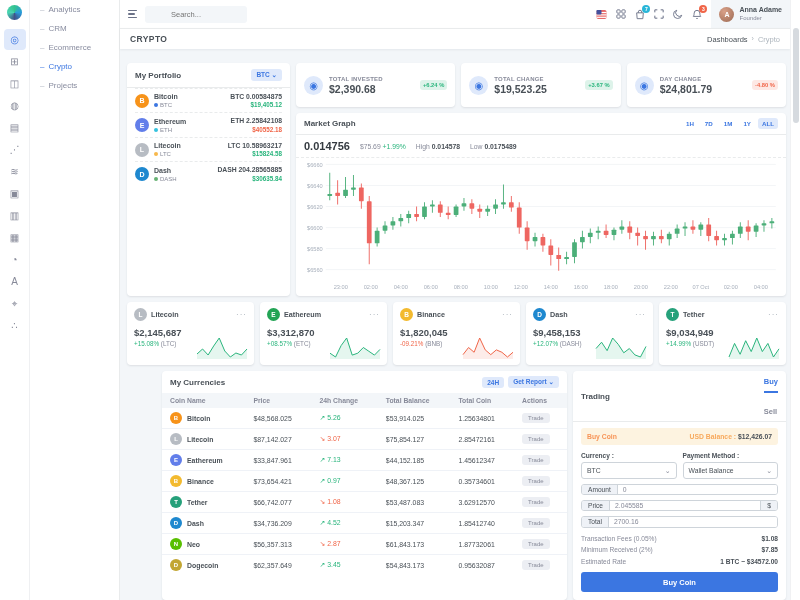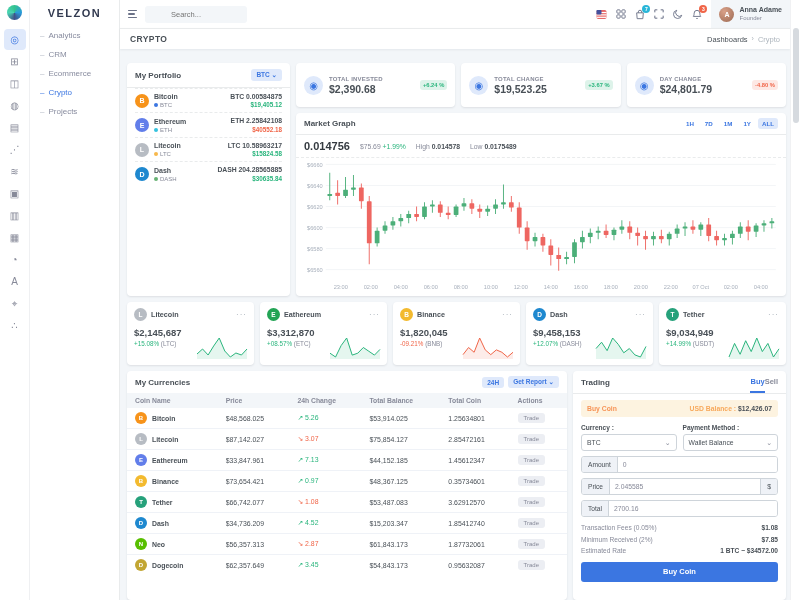--- a/index.html
+++ b/index.html
@@ -100,35 +100,35 @@
   .coin-ico { width:13px; height:13px; border-radius:50%; color:#fff; font-size:6.5px; font-weight:bold; display:flex; align-items:center; justify-content:center; flex-shrink:0; }
   .coin-name { font-size:7.2px; font-weight:600; color:#495057; white-space:nowrap; }
   .coin-menu { margin-left:auto; color:#adb5bd; font-size:8px; letter-spacing:1px; cursor:pointer; line-height:4px; }
   .coin-value { font-size:9.5px; font-weight:bold; color:#495057; margin-top:6px; }
   .coin-foot { font-size:6.3px; margin-top:2px; }
   .coin-pair { color:#878a99; }
   .spark { position:absolute; right:6px; bottom:5px; }
 
   
   .bottom-row { display:flex; gap:6px; flex:1; min-height:0; }
-  .currencies { flex:1; display:flex; flex-direction:column; min-width:0; overflow:hidden; }
+  .currencies { flex:1; display:flex; flex-direction:column; min-width:0; overflow:hidden;margin-left:35px; }
   .cur-head { padding:5px 8px; display:flex; align-items:center; justify-content:space-between; }
   .cur-actions { display:flex; gap:4px; align-items:center; }
   table { width:100%; border-collapse:collapse; }
   thead th { background:#f3f6f9; color:#878a99; font-weight:600; text-align:left; padding:4px 8px; font-size:6.8px; }
   tbody td { padding:4px 8px; border-top:1px solid #eff2f7; color:#495057; font-size:6.9px; }
   tbody tr:first-child td { border-top:0; }
   .cell-coin { display:flex; align-items:center; gap:5px; font-weight:600; }
   .t-ico { width:12px; height:12px; border-radius:50%; color:#fff; font-size:6px; font-weight:bold; display:flex; align-items:center; justify-content:center; flex-shrink:0; }
   .trade-btn { background:#eceef3; color:#878a99; font-size:6px; padding:2px 6px; border-radius:3px; cursor:pointer; display:inline-block; }
 
   .trading { width:213px; display:flex; flex-direction:column; flex-shrink:0; overflow:hidden; }
   .tr-head { display:flex; align-items:center; justify-content:space-between; padding:6px 8px 0; border-bottom:1px solid #e9ebec; }
   .tr-title { font-size:8px; font-weight:bold; color:#495057; padding-bottom:6px; }
-  .tr-tabs { display:flex; gap:0; }
+  .tr-tabs { display:flex; gap:14px;flex-direction:column; }
   .tr-tab { font-size:7.5px; color:#878a99; padding-bottom:5px; cursor:pointer; font-weight:600; }
   .tr-tab.active { color:#3b76e1; border-bottom:2px solid #3b76e1; }
   .banner { margin:6px 8px 2px; background:#fdf3e0; border-radius:3px; padding:5px 6px; display:flex; justify-content:space-between; align-items:center; font-size:6.8px; }
   .banner-label { color:#f79457; font-weight:bold; }
   .banner-bal { color:#f7a95c; font-weight:600; }
   .banner-bal b { color:#495057; }
   .field-row { display:flex; gap:6px; padding:0 8px; margin-top:5px; }
   .field { flex:1; min-width:0; }
   .field-label { font-size:6.6px; color:#495057; font-weight:600; margin-bottom:3px; }
   .select { border:1px solid #ced4da; border-radius:3px; height:17px; display:flex; align-items:center; justify-content:space-between; padding:0 5px; font-size:6.8px; color:#495057; cursor:pointer; background:#fff; }
@@ -194,21 +194,20 @@
         <div class="rail-item">
           <span>⌖</span>
         </div>
         <div class="rail-item">
           <span>∴</span>
         </div>
       </div>
   </div>
 
   <div class="submenu">
-    <div class="brand">VELZON</div>
     <div id="sub-items">
         <div class="sub-item">
           <span class="bullet">–</span>
           <span>Analytics</span>
         </div>
         <div class="sub-item">
           <span class="bullet">–</span>
           <span>CRM</span>
         </div>
         <div class="sub-item">

